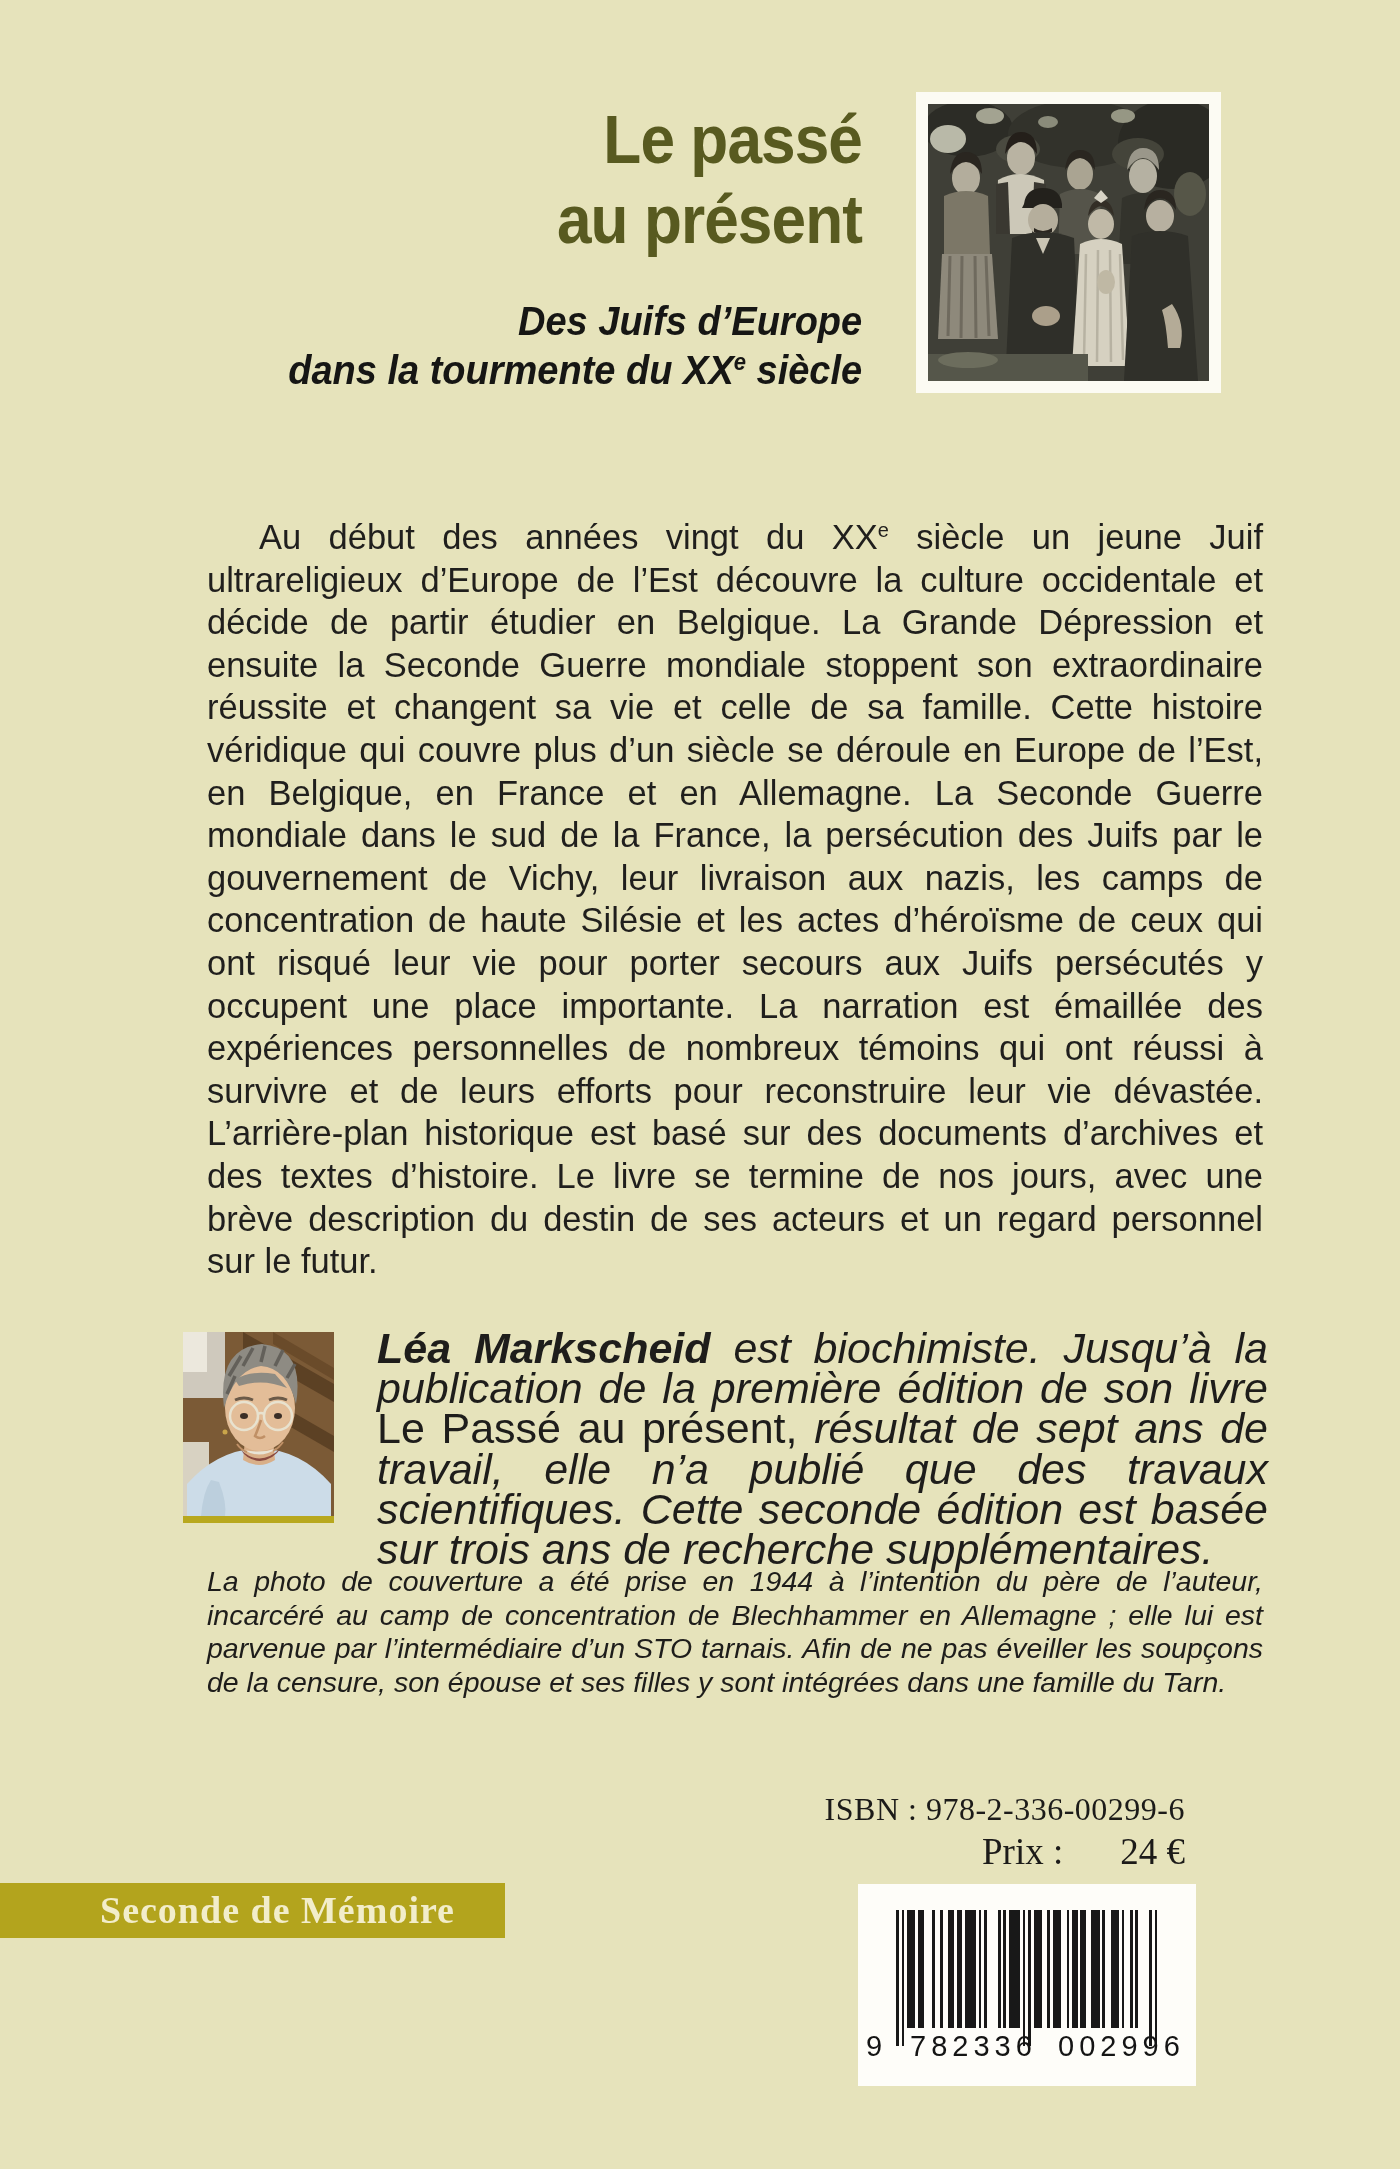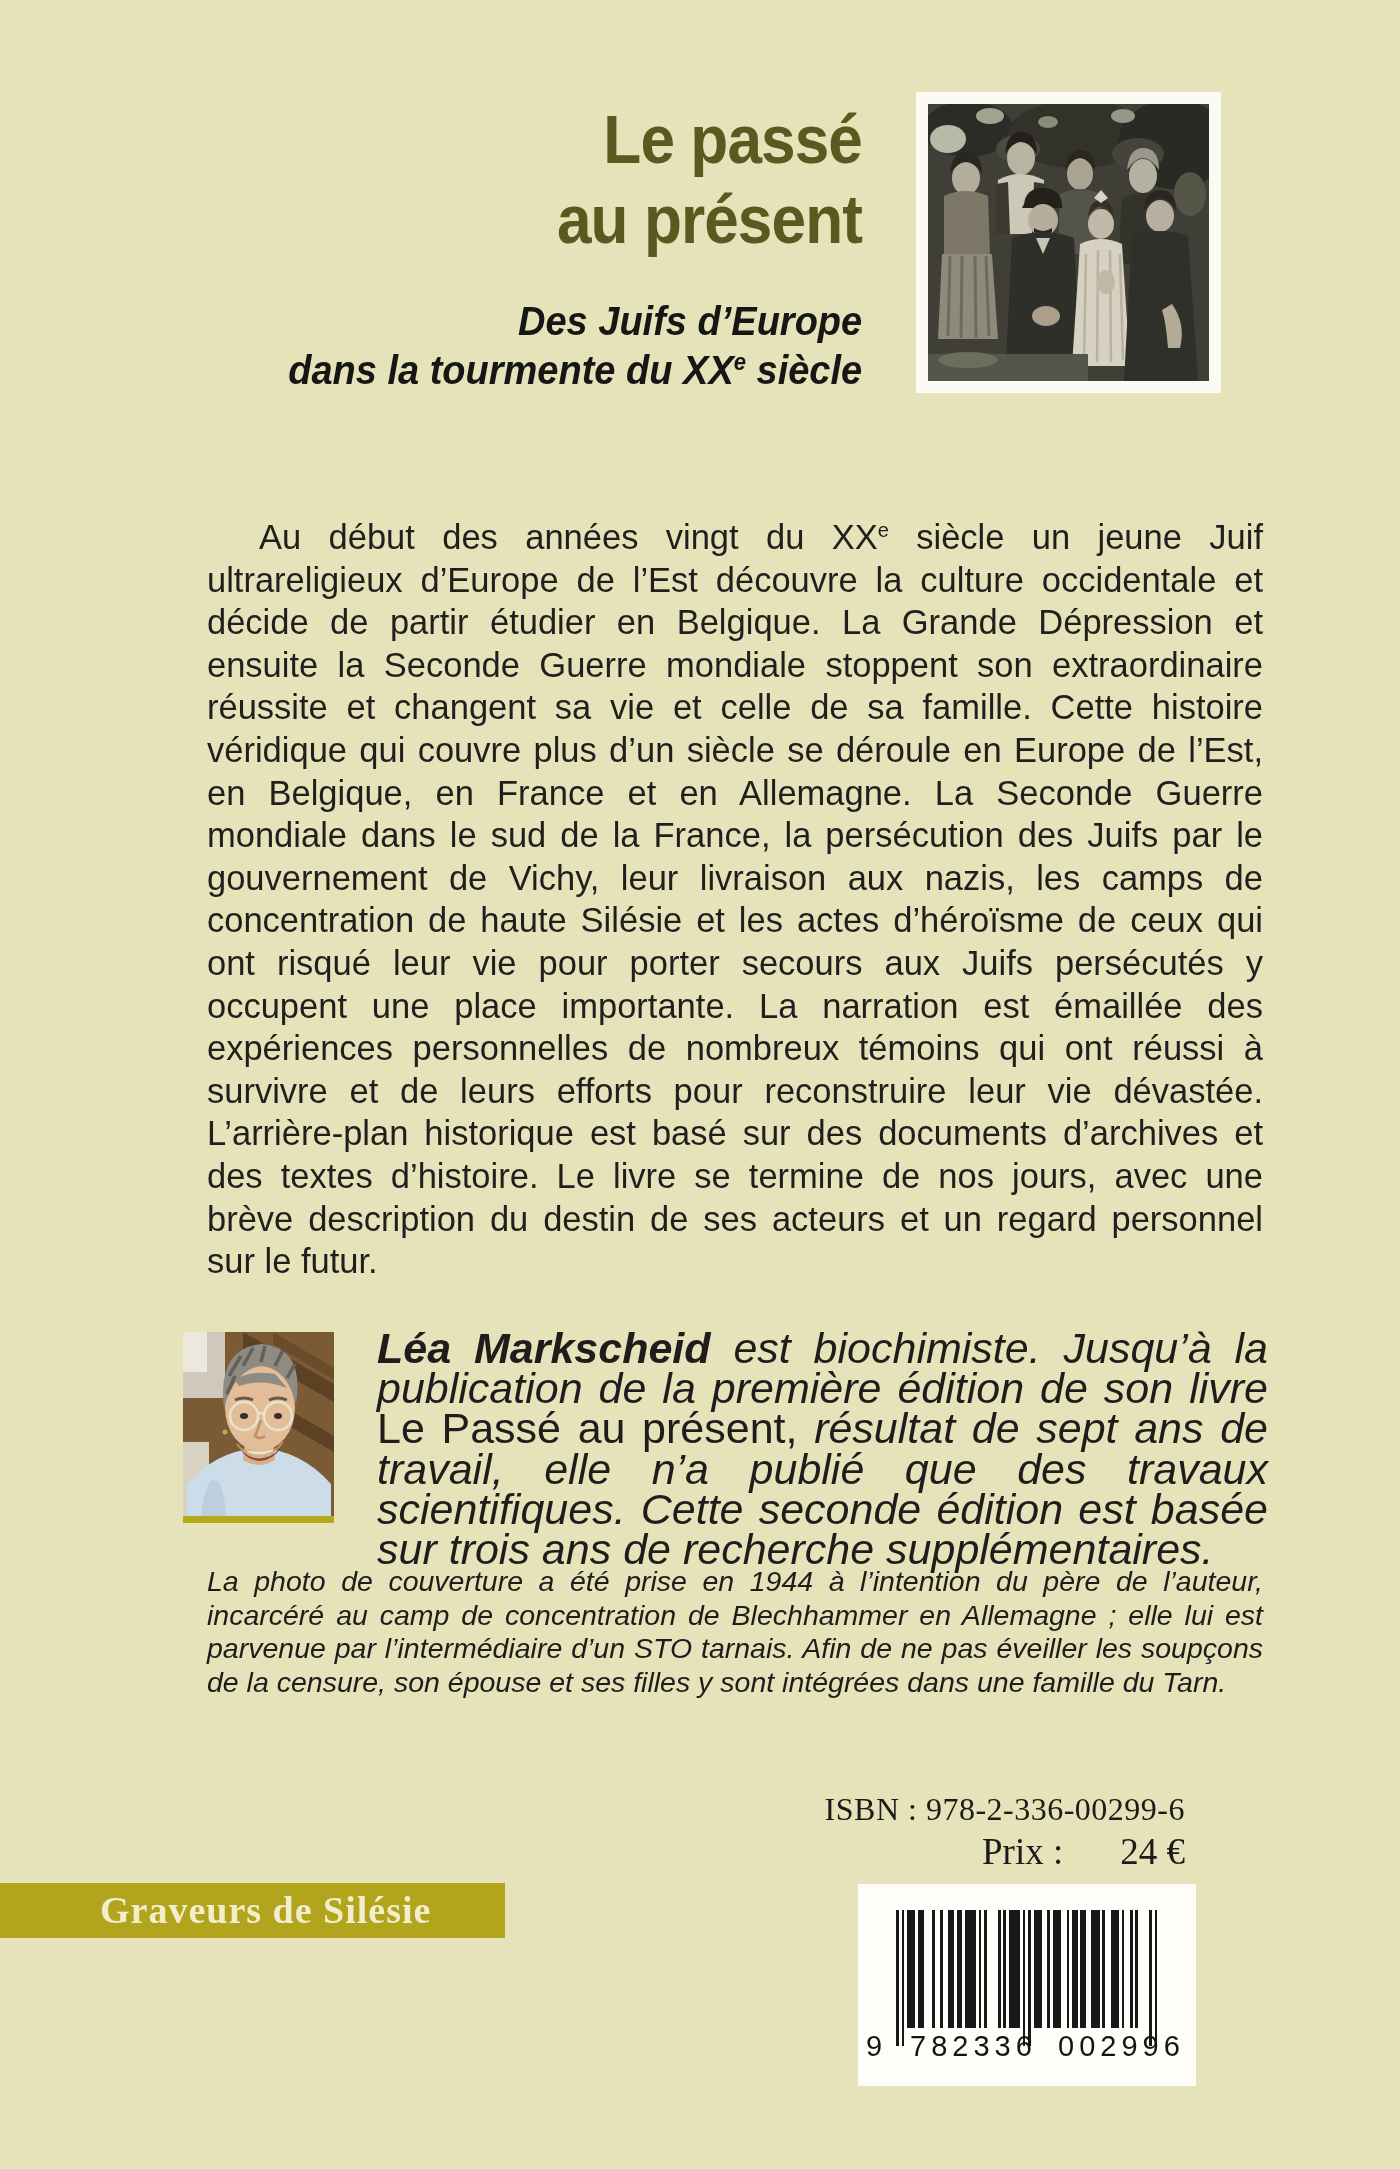--- a/index.html
+++ b/index.html
@@ -268,21 +268,21 @@
 
   <p class="note">La photo de couverture a été prise en 1944 à l’intention du père de l’auteur, incarcéré au camp de concentration de Blechhammer en Allemagne ; elle lui est parvenue par l’intermédiaire d’un STO tarnais. Afin de ne pas éveiller les soupçons de la censure, son épouse et ses filles y sont intégrées dans une famille du Tarn.</p>
 
   <div class="isbn">ISBN : 978-2-336-00299-6</div>
   <div class="prix">
     <span>Prix :</span>
     <span>24 €</span>
   </div>
 
   <div class="collection-band">
-    <span>Graveurs de Silésie</span>
+    <span>Seconde de Mémoire</span>
   </div>
 
   <div class="barcode-box">
     <div class="barcode-bars">
         <div class="bar on guard"></div>
         <div class="bar guard"></div>
         <div class="bar on guard"></div>
         <div class="bar"></div>
         <div class="bar on"></div>
         <div class="bar on"></div>

